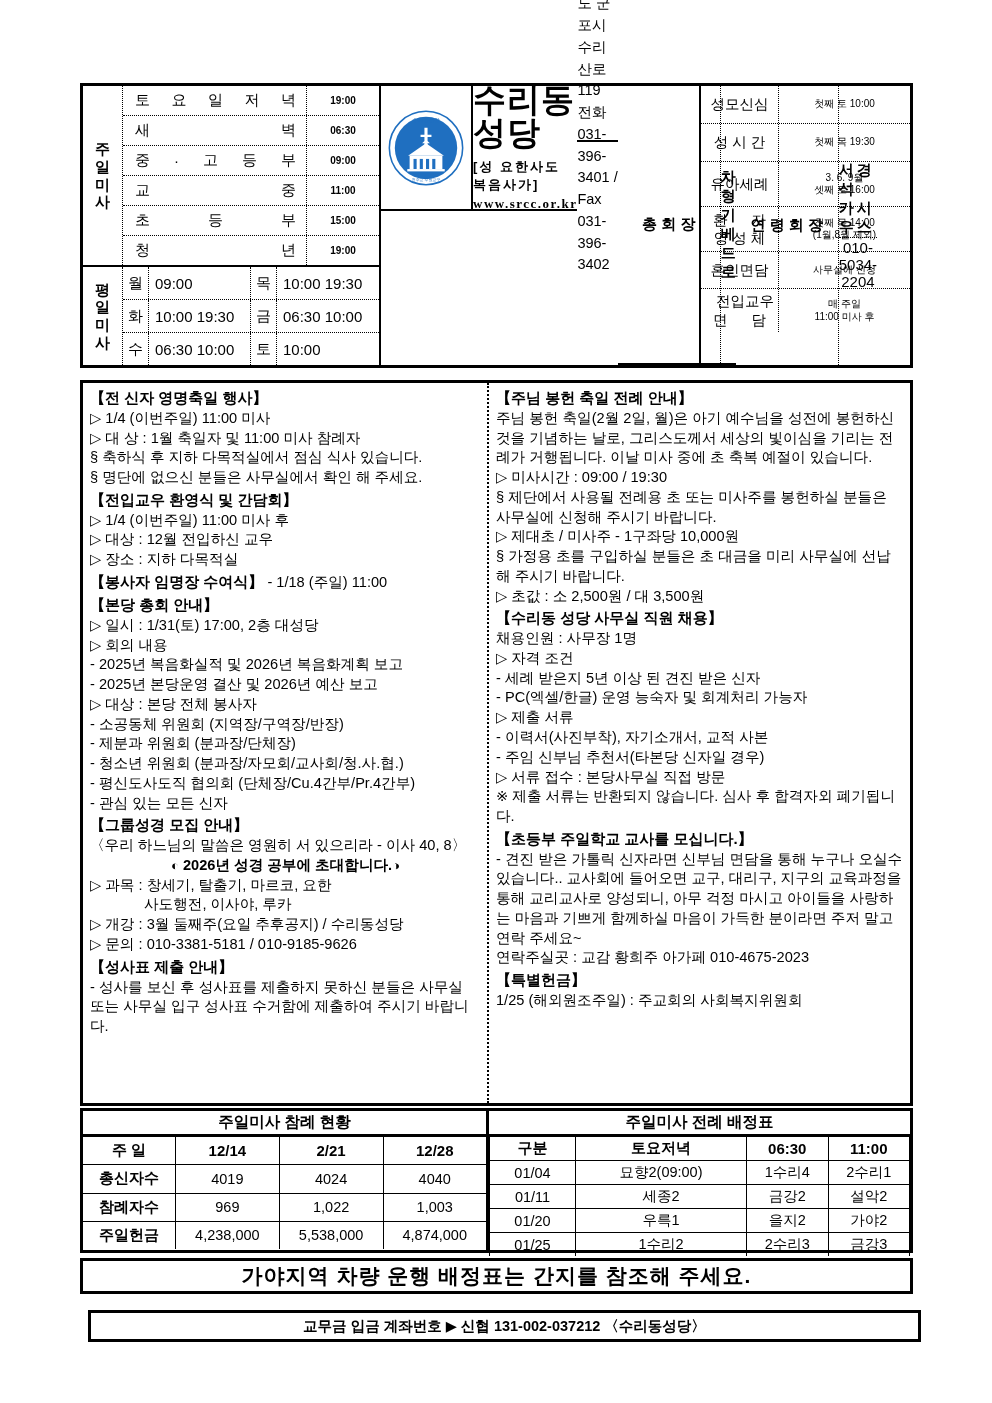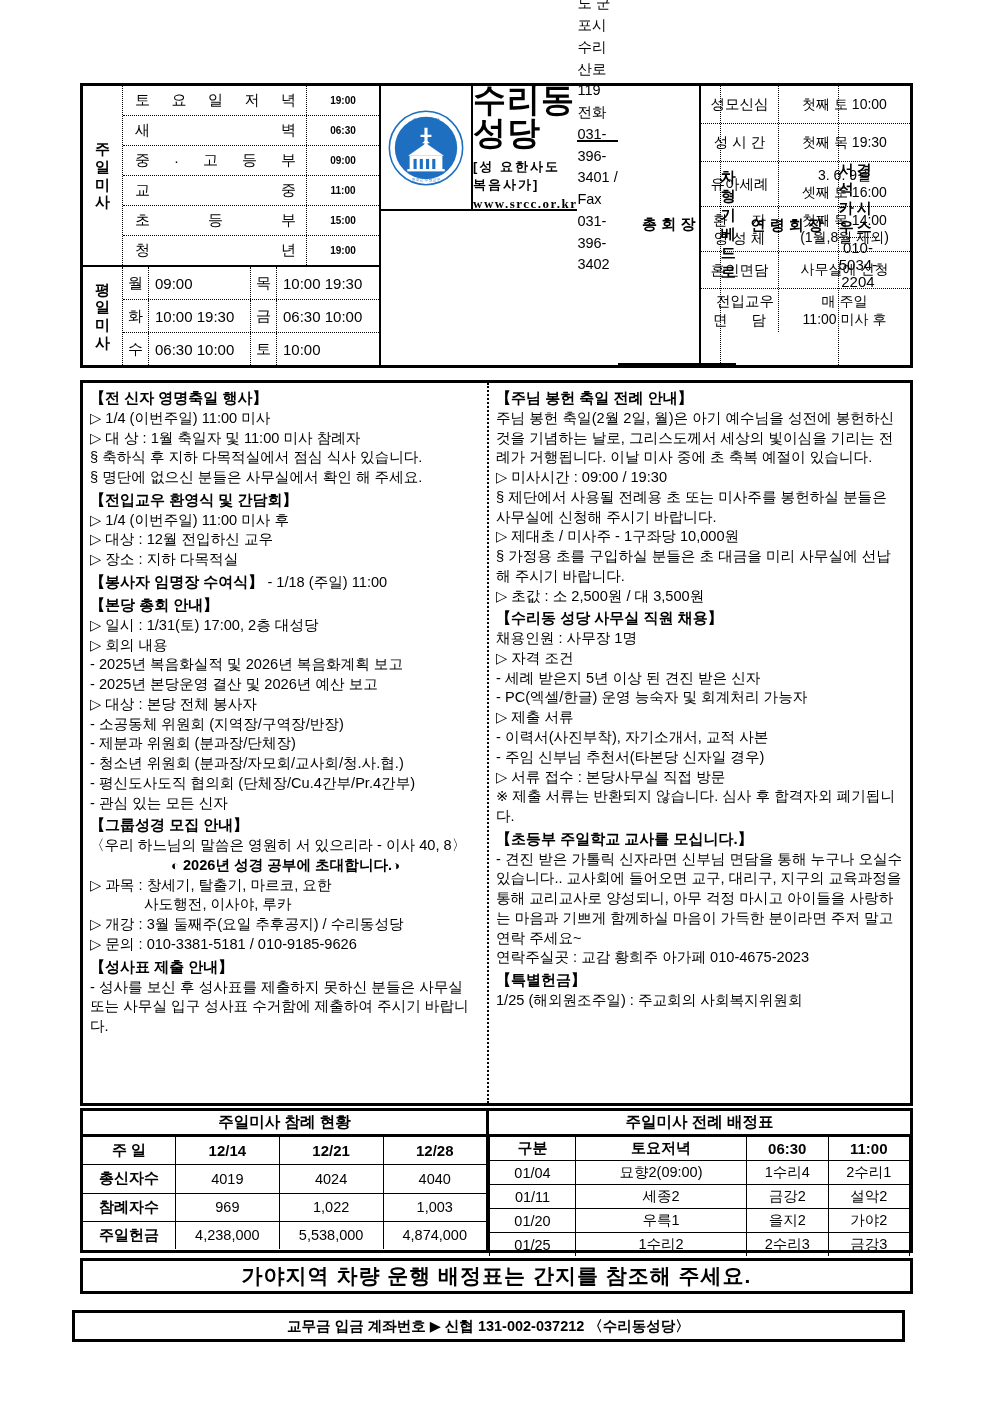--- a/index.html
+++ b/index.html
@@ -63,21 +63,21 @@
   .mid-lab{width:103px;border-right:1px dotted #000;box-sizing:border-box;display:flex;align-items:center;justify-content:space-around;padding:0 6px;font-size:15px;font-weight:600;}
   .mid-val{flex:1;display:flex;align-items:center;justify-content:center;font-size:15px;font-weight:600;}
   .mid-val.two{flex-direction:column;justify-content:center;}
   .mid-val.two .nm{letter-spacing:3px;}
   .mid-val.two .tel{font-weight:normal;border-top:1px dotted #000;width:100%;text-align:center;padding-top:1px;}
 
   
   .r-row{display:flex;border-bottom:1px dotted #000;box-sizing:border-box;}
   .r-row:last-child{border-bottom:none;}
   .r-lab{width:78px;border-right:1px dotted #000;box-sizing:border-box;display:flex;flex-direction:column;align-items:center;justify-content:center;font-size:14.5px;line-height:1.25;}
-  .r-val{flex:1;display:flex;flex-direction:column;align-items:center;justify-content:center;font-size:14px;line-height:1.25;}
+  .r-val{flex:1;display:flex;flex-direction:column;align-items:center;justify-content:center;font-size:10px;line-height:1.25;}
   .r-h1{height:38px;}.r-h2{height:38px;}.r-h3{height:45px;}
   .r-h4{height:45px;}.r-h5{height:37px;}.r-h6{height:43px;}
 
   
   .body-wrap{
     position:absolute;left:80px;top:380px;width:833px;height:726px;
     border:3px solid #000;box-sizing:border-box;display:flex;
   }
   .col{box-sizing:border-box;padding:3px 6px 0 7px;overflow:hidden;}
   .col-l{width:406px;border-right:2px dotted #000;}
@@ -109,21 +109,21 @@
   .st-r .st-tbl td.thin{font-weight:normal;}
 
   
   .banner1{
     position:absolute;left:80px;top:1258px;width:833px;height:36px;
     border:3px solid #000;box-sizing:border-box;
     display:flex;align-items:center;justify-content:center;
     font-size:21px;font-weight:bold;letter-spacing:1px;
   }
   .banner2{
-    position:absolute;left:72px;top:1310px;width:833px;height:32px;
+    position:absolute;left:88px;top:1310px;width:833px;height:32px;
     border:3px solid #000;box-sizing:border-box;
     display:flex;align-items:center;justify-content:center;
     font-size:14.5px;font-weight:600;
   }
   .moon{font-size:13px;}
 </style>
 </head>
 <body>
 
 <div class="page">
@@ -390,21 +390,21 @@
   </div>
 
   <div class="stats-wrap">
     <div class="st-l">
       <div class="st-title">주일미사 참례 현황</div>
       <table class="st-tbl">
           <tbody id="stats-left-body">
             <tr>
               <td class="hcell c0">주 일</td>
               <td class="hcell">12/14</td>
-              <td class="hcell">12/21</td>
+              <td class="hcell">2/21</td>
               <td class="hcell last">12/28</td>
             </tr>
             <tr>
               <td class="hcell c0">총신자수</td>
               <td class="">4019</td>
               <td class="">4024</td>
               <td class="last">4040</td>
             </tr>
             <tr>
               <td class="hcell c0">참례자수</td>

